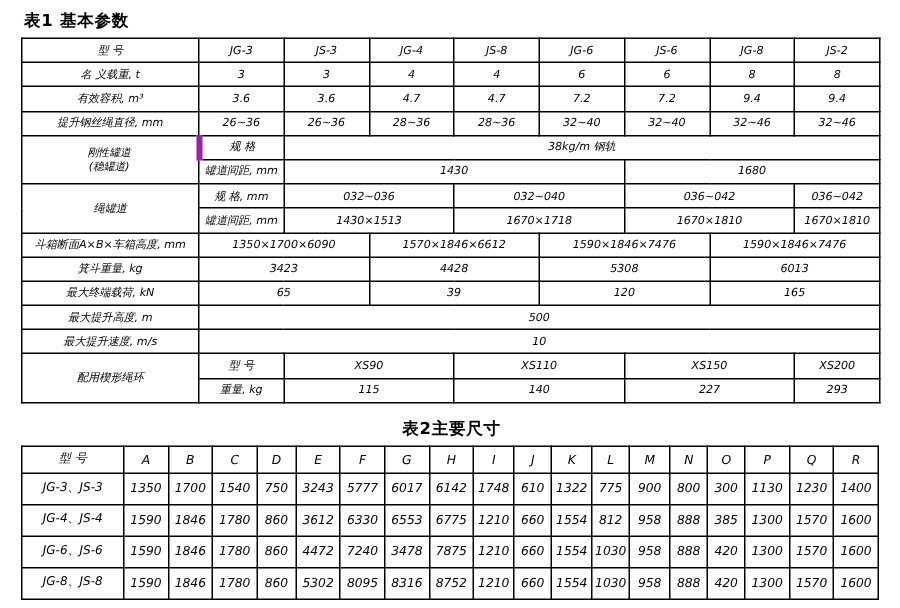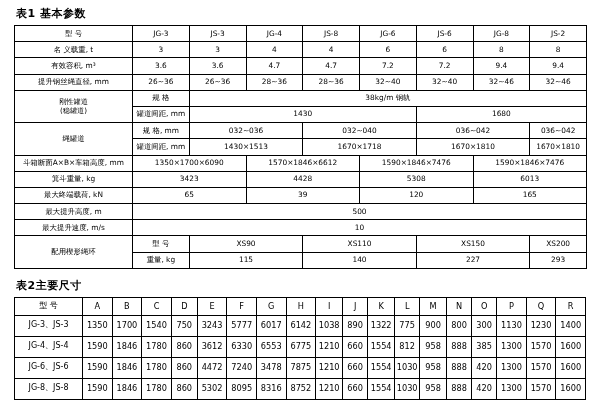--- a/index.html
+++ b/index.html
@@ -5,36 +5,36 @@
   html,body{margin:0;padding:0;}
   body{
     width:600px;height:405px;
     background:#ffffff;
     font-family:"DejaVu Sans","Liberation Sans",sans-serif;
     color:#000;
     overflow:hidden;
   }
   .page{position:relative;width:600px;height:405px;box-sizing:border-box;padding:6px 14px 12px 14px;}
   .caption{font-size:11px;font-weight:bold;margin:0 0 4px 2px;letter-spacing:0.5px;}
-  table{border-collapse:collapse;table-layout:fixed;width:572px;}
+  table{border-collapse:collapse;table-layout:fixed;width:572px;font-style:italic;}
   table.t1{font-size:7.4px;}
   table.t2{font-size:8.2px;}
   td{
     border:1px solid #000;
     text-align:center;
     vertical-align:middle;
     padding:0;
     line-height:1.1;
     height:15px;
     white-space:nowrap;
     overflow:hidden;
   }
   .t1 td{height:15.2px;}
   .lbl{text-align:center;}
-  .cap2{margin-top:9px;}
+  .cap2{margin-top:9px;text-align:center;}
   .t2 td{height:20px;}
   .t2 .hdr td{height:17px;}
   .t2 .rowlabel{font-size:8px;}
 </style>
 </head>
 <body>
 
 <div class="page">
 
   <div class="caption">表1 基本参数</div>
@@ -94,21 +94,21 @@
         <td>32~40</td>
         <td>32~40</td>
         <td>32~46</td>
         <td>32~46</td>
       </tr>
 
       <tr>
         <td rowspan="2" style="width:60px">
           <div style="font-size:7.2px;line-height:1.25;">刚性罐道<br>(稳罐道)</div>
         </td>
-        <td style="border-left:1px solid #a21caf">规    格</td>
+        <td style="border-left:4px solid #a21caf">规    格</td>
         <td colspan="7">38kg/m  钢轨</td>
       </tr>
       <tr>
         <td>罐道间距, mm</td>
         <td colspan="4">1430</td>
         <td colspan="3">1680</td>
       </tr>
 
       <tr>
         <td rowspan="2">绳罐道</td>
@@ -223,22 +223,22 @@
       <tr>
         <td class="rowlabel">JG-3、JS-3</td>
         <td>1350</td>
         <td>1700</td>
         <td>1540</td>
         <td>750</td>
         <td>3243</td>
         <td>5777</td>
         <td>6017</td>
         <td>6142</td>
-        <td>1038</td>
-        <td>890</td>
+        <td>1748</td>
+        <td>610</td>
         <td>1322</td>
         <td>775</td>
         <td>900</td>
         <td>800</td>
         <td>300</td>
         <td>1130</td>
         <td>1230</td>
         <td>1400</td>
       </tr>
       <tr>

